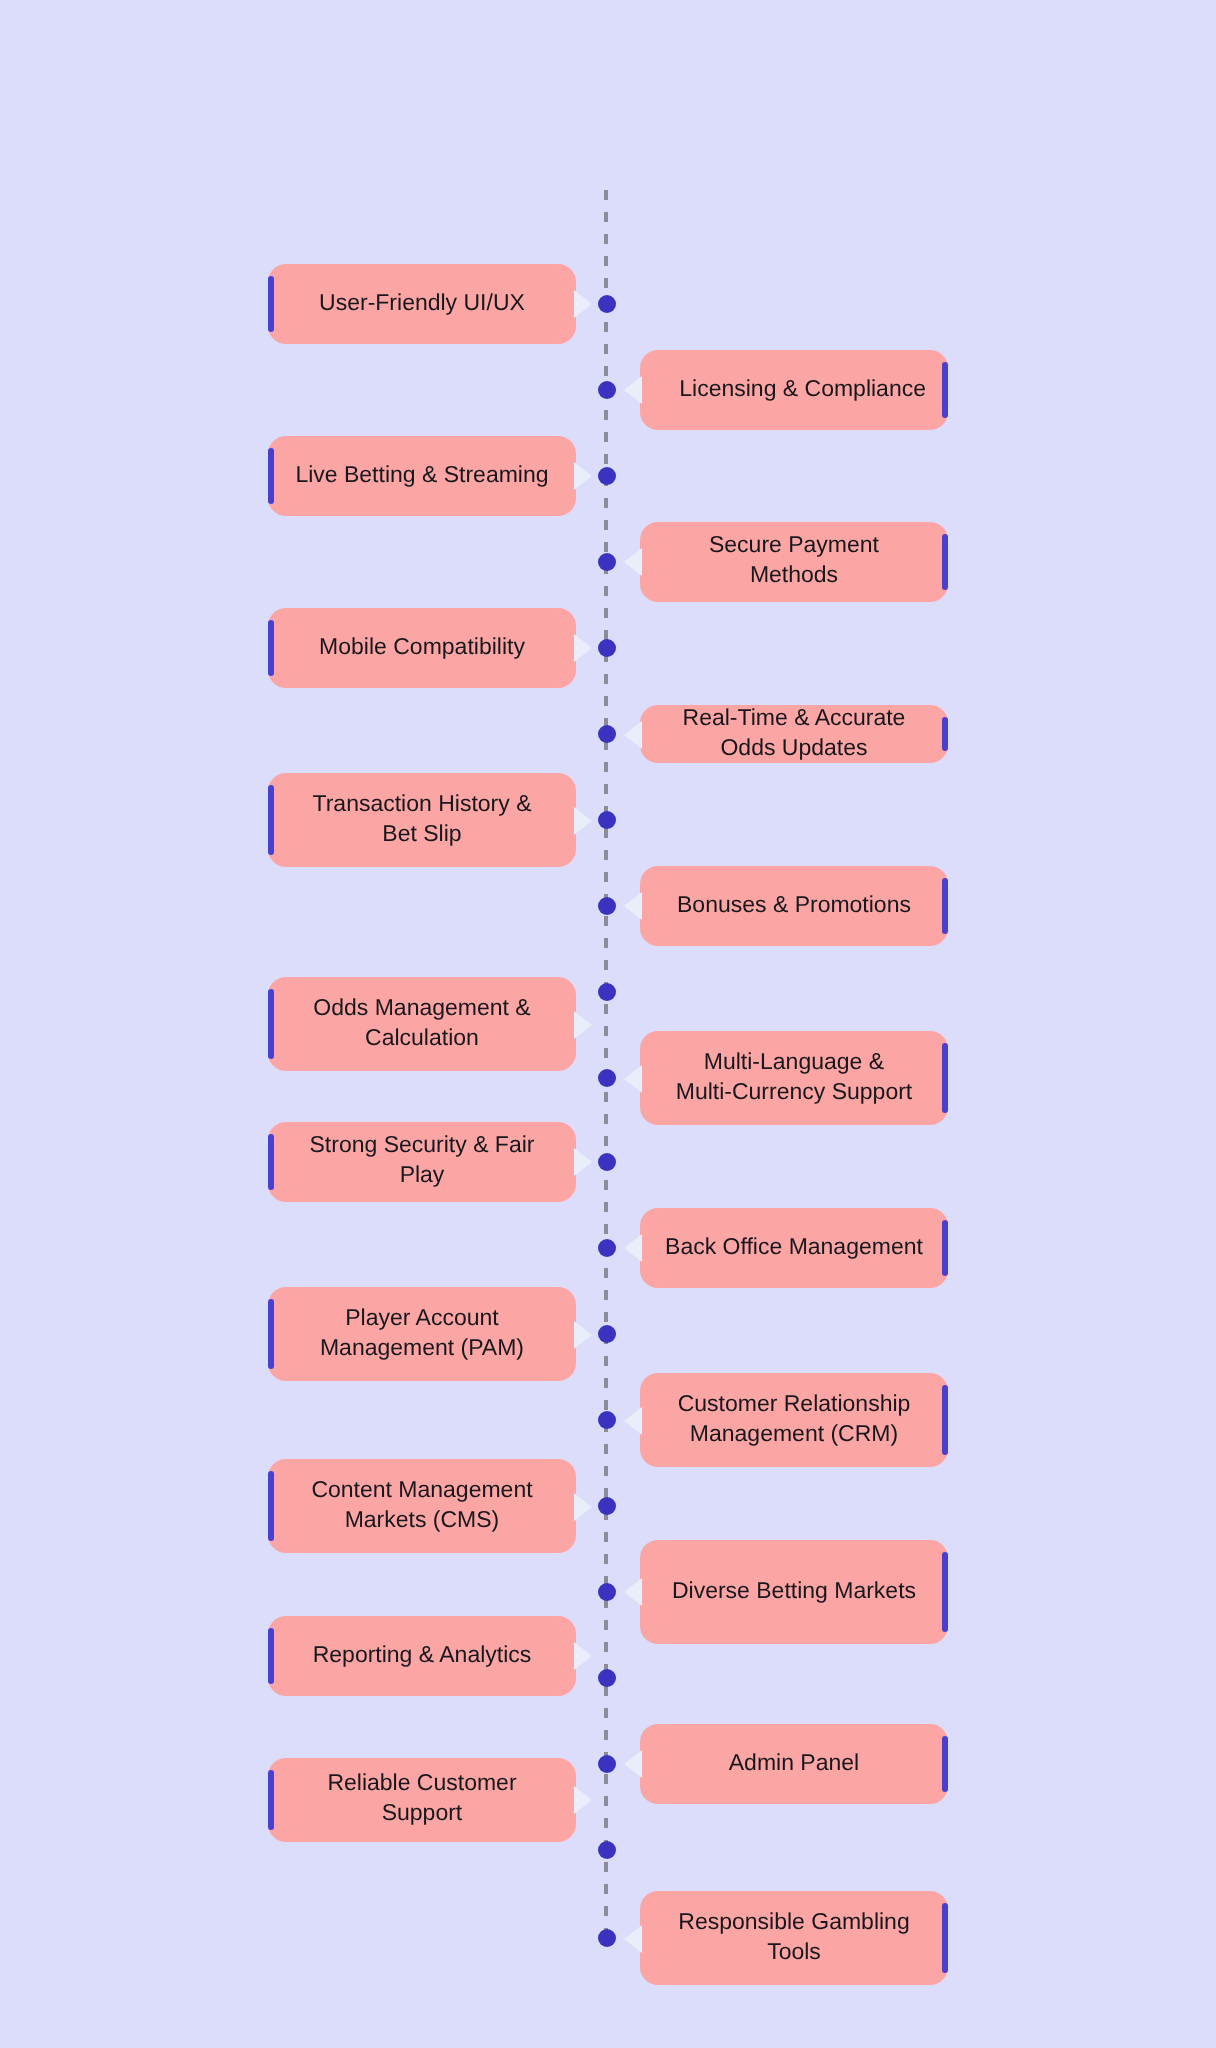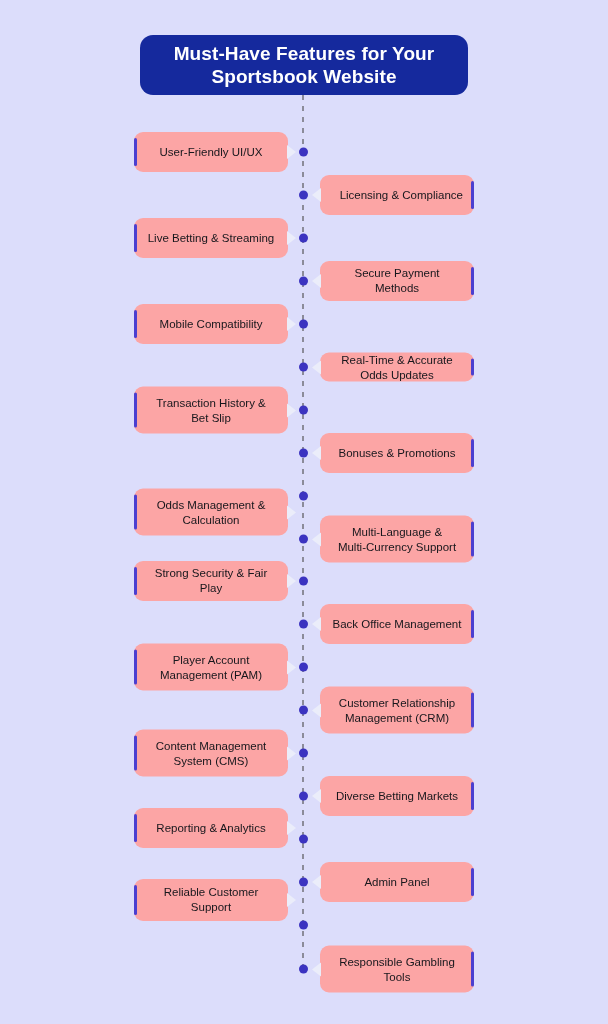--- a/index.html
+++ b/index.html
@@ -128,24 +128,20 @@
   .card.right .tail {
     left: -8px;
     border-right: 9px solid #ebedfa;
   }
 </style>
 </head>
 <body>
 
 <div id="infographic">
 
-  <div class="title-banner">
-    <div class="title-text">Must-Have Features for Your
-Sportsbook Website</div>
-  </div>
 
   <div class="spine"></div>
 
   <div id="nodes">
       <div class="dot" style="top: 152px;"></div>
       <div class="card left" style="top: 152px; height: 40px;">
         <div class="accent"></div>
         <div class="tail"></div>
         <div class="card-label">User-Friendly UI/UX</div>
       </div>
@@ -231,24 +227,24 @@
         <div class="accent"></div>
         <div class="tail"></div>
         <div class="card-label">Customer Relationship
 Management (CRM)</div>
       </div>
       <div class="dot" style="top: 753px;"></div>
       <div class="card left" style="top: 753px; height: 47px;">
         <div class="accent"></div>
         <div class="tail"></div>
         <div class="card-label">Content Management
-System (CMS)</div>
+Markets (CMS)</div>
       </div>
       <div class="dot" style="top: 796px;"></div>
-      <div class="card right" style="top: 796px; height: 40px; align-items: center;">
+      <div class="card right" style="top: 796px; height: 52px; align-items: center;">
         <div class="accent"></div>
         <div class="tail"></div>
         <div class="card-label">Diverse Betting Markets</div>
       </div>
       <div class="dot" style="top: 839px;"></div>
       <div class="card left" style="top: 828px; height: 40px;">
         <div class="accent"></div>
         <div class="tail"></div>
         <div class="card-label">Reporting &amp; Analytics</div>
       </div>

